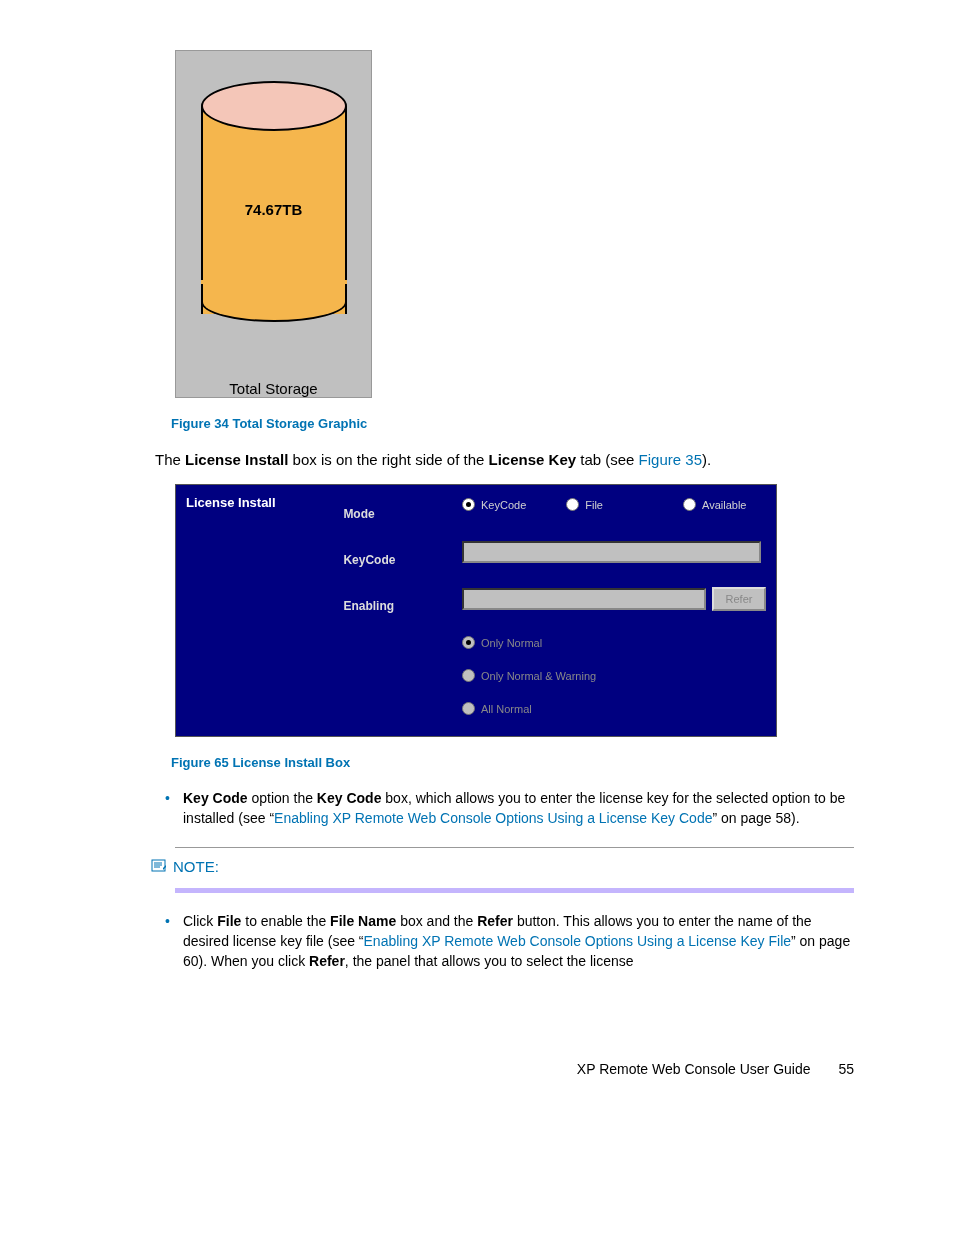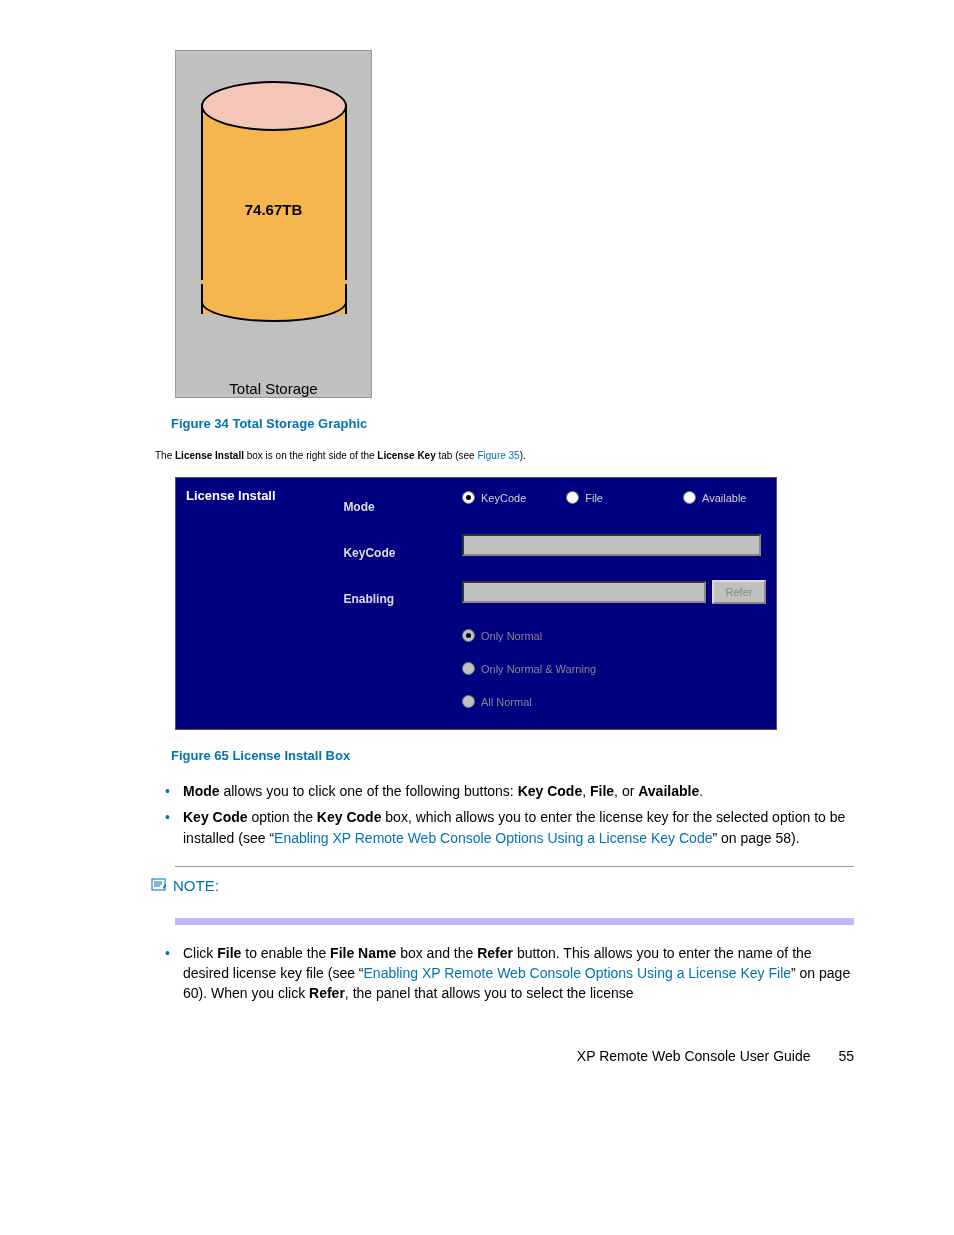--- a/index.html
+++ b/index.html
@@ -89,21 +89,21 @@
     font-weight: normal;
     font-size: 15px;
   }
   .figure-label {
     color: #0073b3;
     font-weight: bold;
     font-size: 13px;
     margin: 18px 0 18px 16px;
   }
   .body-text {
-    font-size: 10px;
+    font-size: 15px;
     line-height: 1.4;
     margin: 14px 0;
   }
   .link {
     color: #0073b3;
   }
   
   .license-panel {
     width: 600px;
     background: #000080;
@@ -200,41 +200,41 @@
     line-height: 1.45;
   }
   ul.features li::before {
     content: "•";
     color: #0073b3;
     position: absolute;
     left: -18px;
   }
   .note-block {
     border-top: 1px solid #999;
-    border-bottom: 7px solid #c4b5fd;
+    border-bottom: 5px solid #c4b5fd;
     margin: 18px 0 18px 20px;
-    padding: 10px 0 18px 0;
+    padding: 10px 0 7px 0;
   }
   .note-header {
     display: flex;
     align-items: center;
     gap: 6px;
     color: #0073b3;
     font-size: 15px;
     margin-bottom: 6px;
     margin-left: -24px;
   }
   .note-icon {
     width: 16px;
     height: 14px;
   }
   .footer {
     text-align: right;
     font-size: 14px;
-    margin-top: 44px;
+    margin-top: 90px;
     padding-right: 0;
   }
   .footer .pnum { margin-left: 24px; }
 </style>
 </head>
 <body>
 
 <div class="page">
 
   <div class="storage-graphic">
@@ -321,23 +321,20 @@
       </tr>
     </tbody>
       </table>
   </div>
 
   <div class="figure-label">Figure 65 License Install Box</div>
 
 
   <ul class="features">
     <li>
-      <b>Mode</b><span> allows you to click one of the following buttons: </span><b>Key Code</b><span>, </span><b>File</b><span>, or </span><b>Available</b><span>.</span>
-    </li>
-    <li>
       <b>Key Code</b><span> option the </span><b>Key Code</b><span> box, which allows you to enter the license key for the selected option to be installed (see “</span><span class="link">Enabling XP Remote Web Console Options Using a License Key Code</span><span>” on page 58).</span>
     </li>
   </ul>
 
   <div class="note-block">
     <div class="note-header">
       <svg class="note-icon" viewBox="0 0 16 14">
         <rect x="1" y="1" width="13" height="11" fill="none" stroke="#0073b3" stroke-width="1"></rect>
         <line x1="3" y1="4" x2="11" y2="4" stroke="#0073b3" stroke-width="1"></line>
         <line x1="3" y1="6" x2="11" y2="6" stroke="#0073b3" stroke-width="1"></line>

